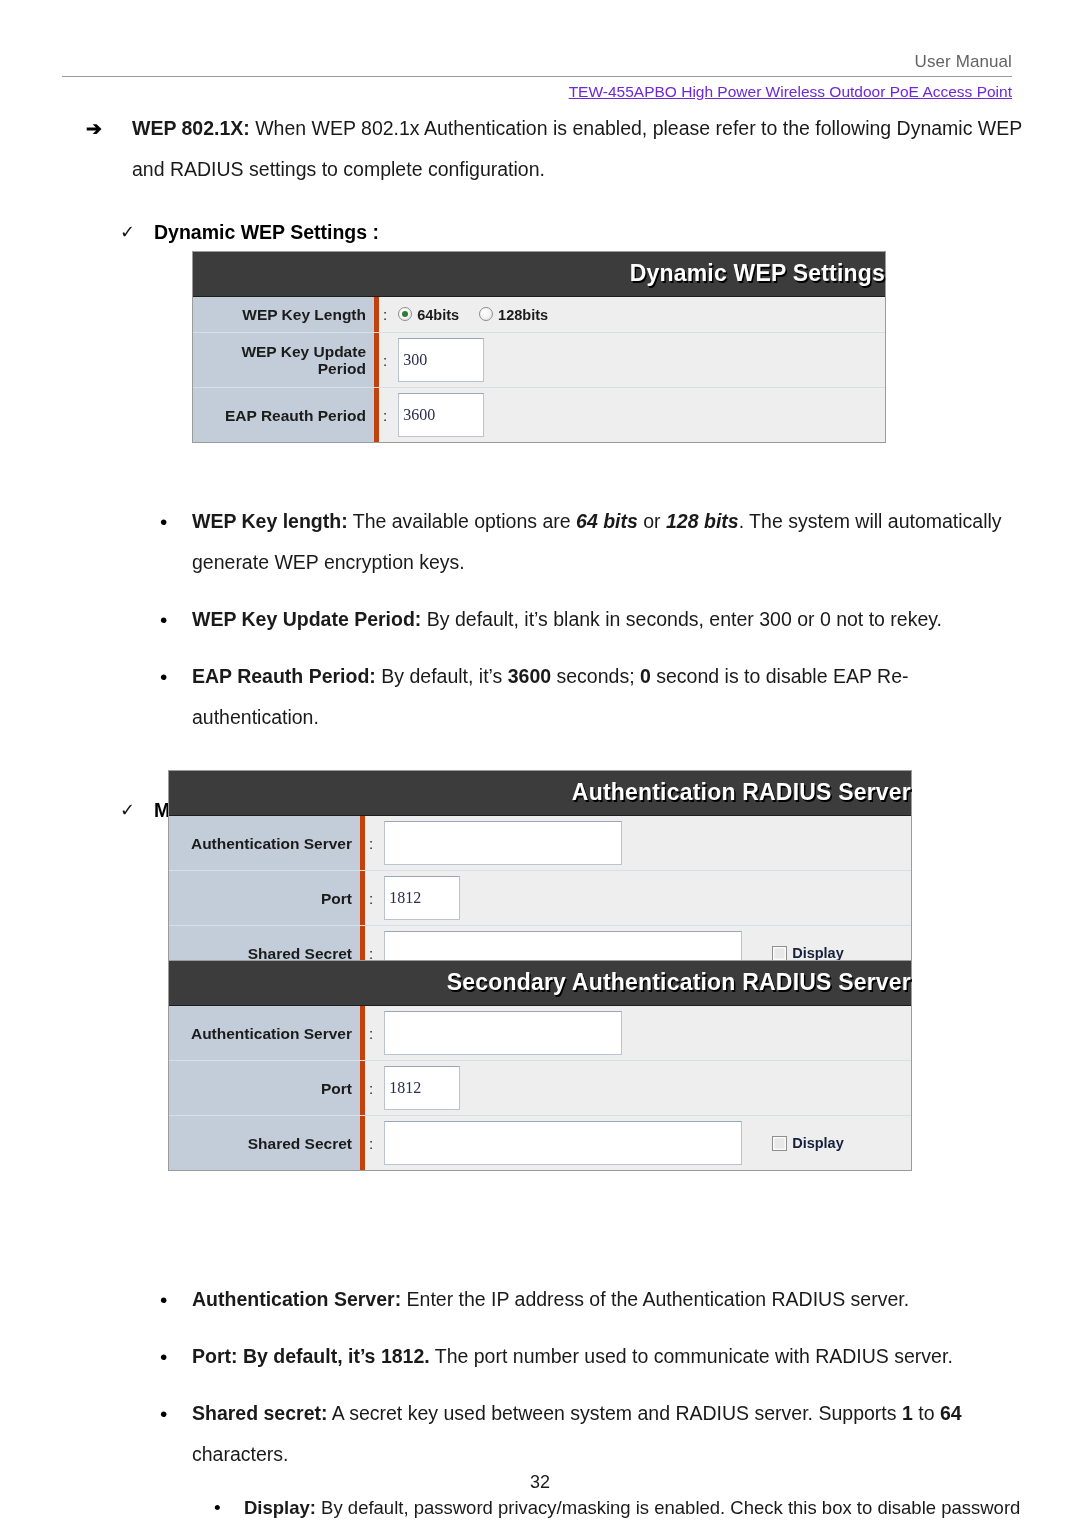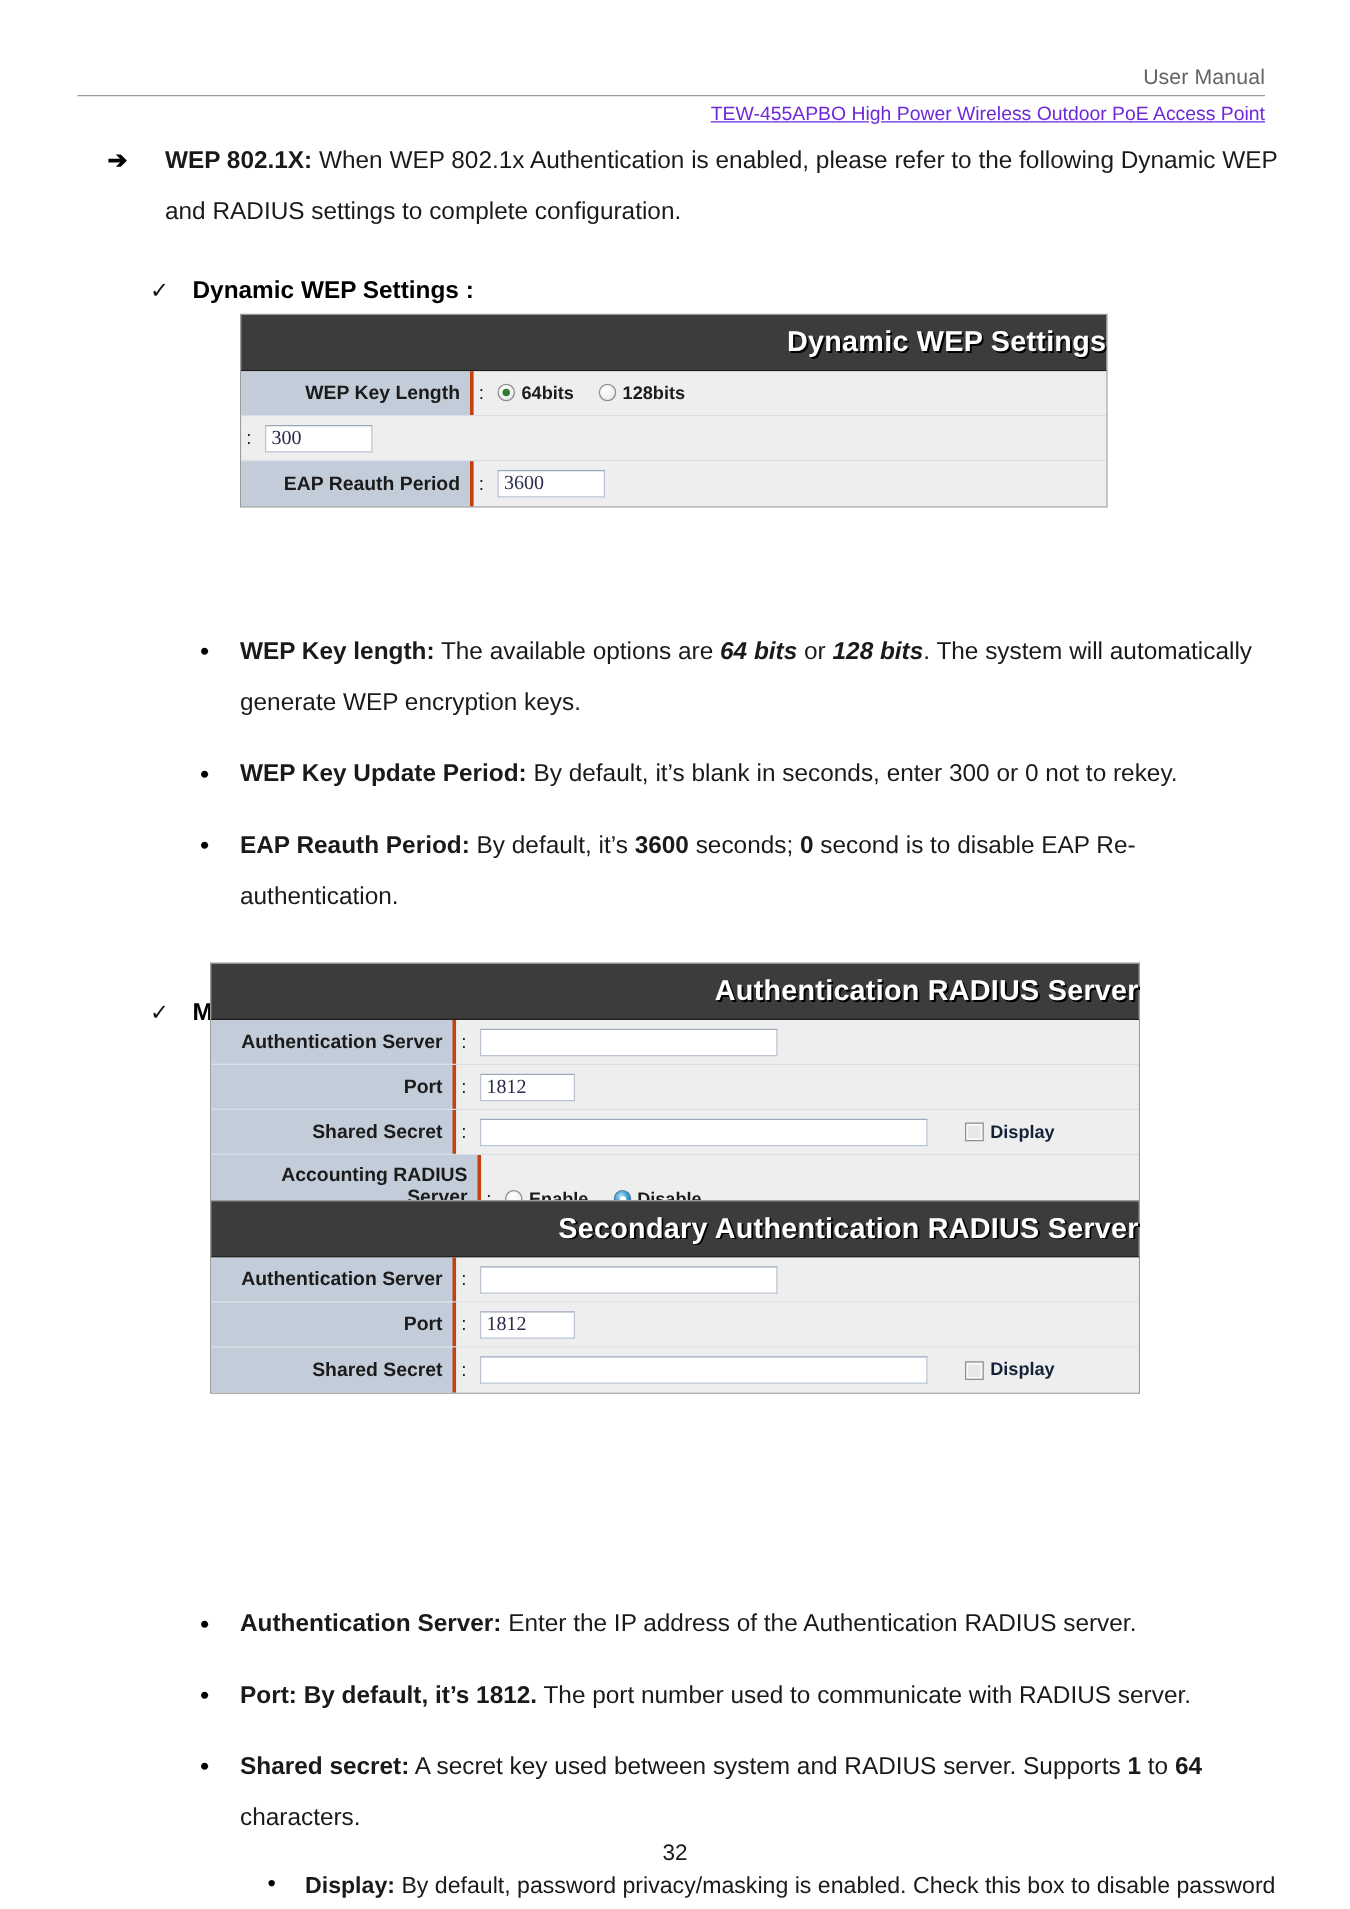--- a/index.html
+++ b/index.html
@@ -153,42 +153,42 @@
     background: #c3cdda;
     color: #1b1b1b;
     font-size: 15.5px;
     font-weight: bold;
     text-align: right;
     padding: 8px 8px 8px 10px;
     display: flex;
     align-items: center;
     justify-content: flex-end;
     line-height: 17px;
-    border-right: 3px solid #c2410c;
+    border-right: 5px solid #c2410c;
     flex: 0 0 auto;
   }
   .pfield {
     background: #eeeeee;
     flex: 1 1 auto;
     display: flex;
     align-items: center;
     padding: 5px 0 5px 0;
     gap: 6px;
   }
   .colon {
     font-size: 15px;
     color: #222;
     padding: 0 5px 0 4px;
     line-height: 17px;
   }
   .tinput {
     background: #ffffff;
     border: 1px solid #b9c3d2;
     border-top-color: #9aa7ba;
-    height: 22px;
+    height: 44px;
     font-size: 16px;
     font-family: "Liberation Serif", serif;
     color: #2b2b4f;
     padding: 0 4px;
     display: flex;
     align-items: center;
     line-height: 24px;
   }
 
   
@@ -270,20 +270,21 @@
           <span class="radio-label">64bits</span>
         </span>
         <span class="radio-wrap">
           <span class="radio"></span>
           <span class="radio-label">128bits</span>
         </span>
       </div>
     </div>
 
     <div class="prow">
+      <div class="plabel" style="width:186px;">WEP Key Update Period</div>
       <div class="pfield">
         <span class="colon">:</span>
         <span class="tinput" style="width:86px;">300</span>
       </div>
     </div>
 
     <div class="prow">
       <div class="plabel" style="width:186px;">EAP Reauth Period</div>
       <div class="pfield">
         <span class="colon">:</span>

